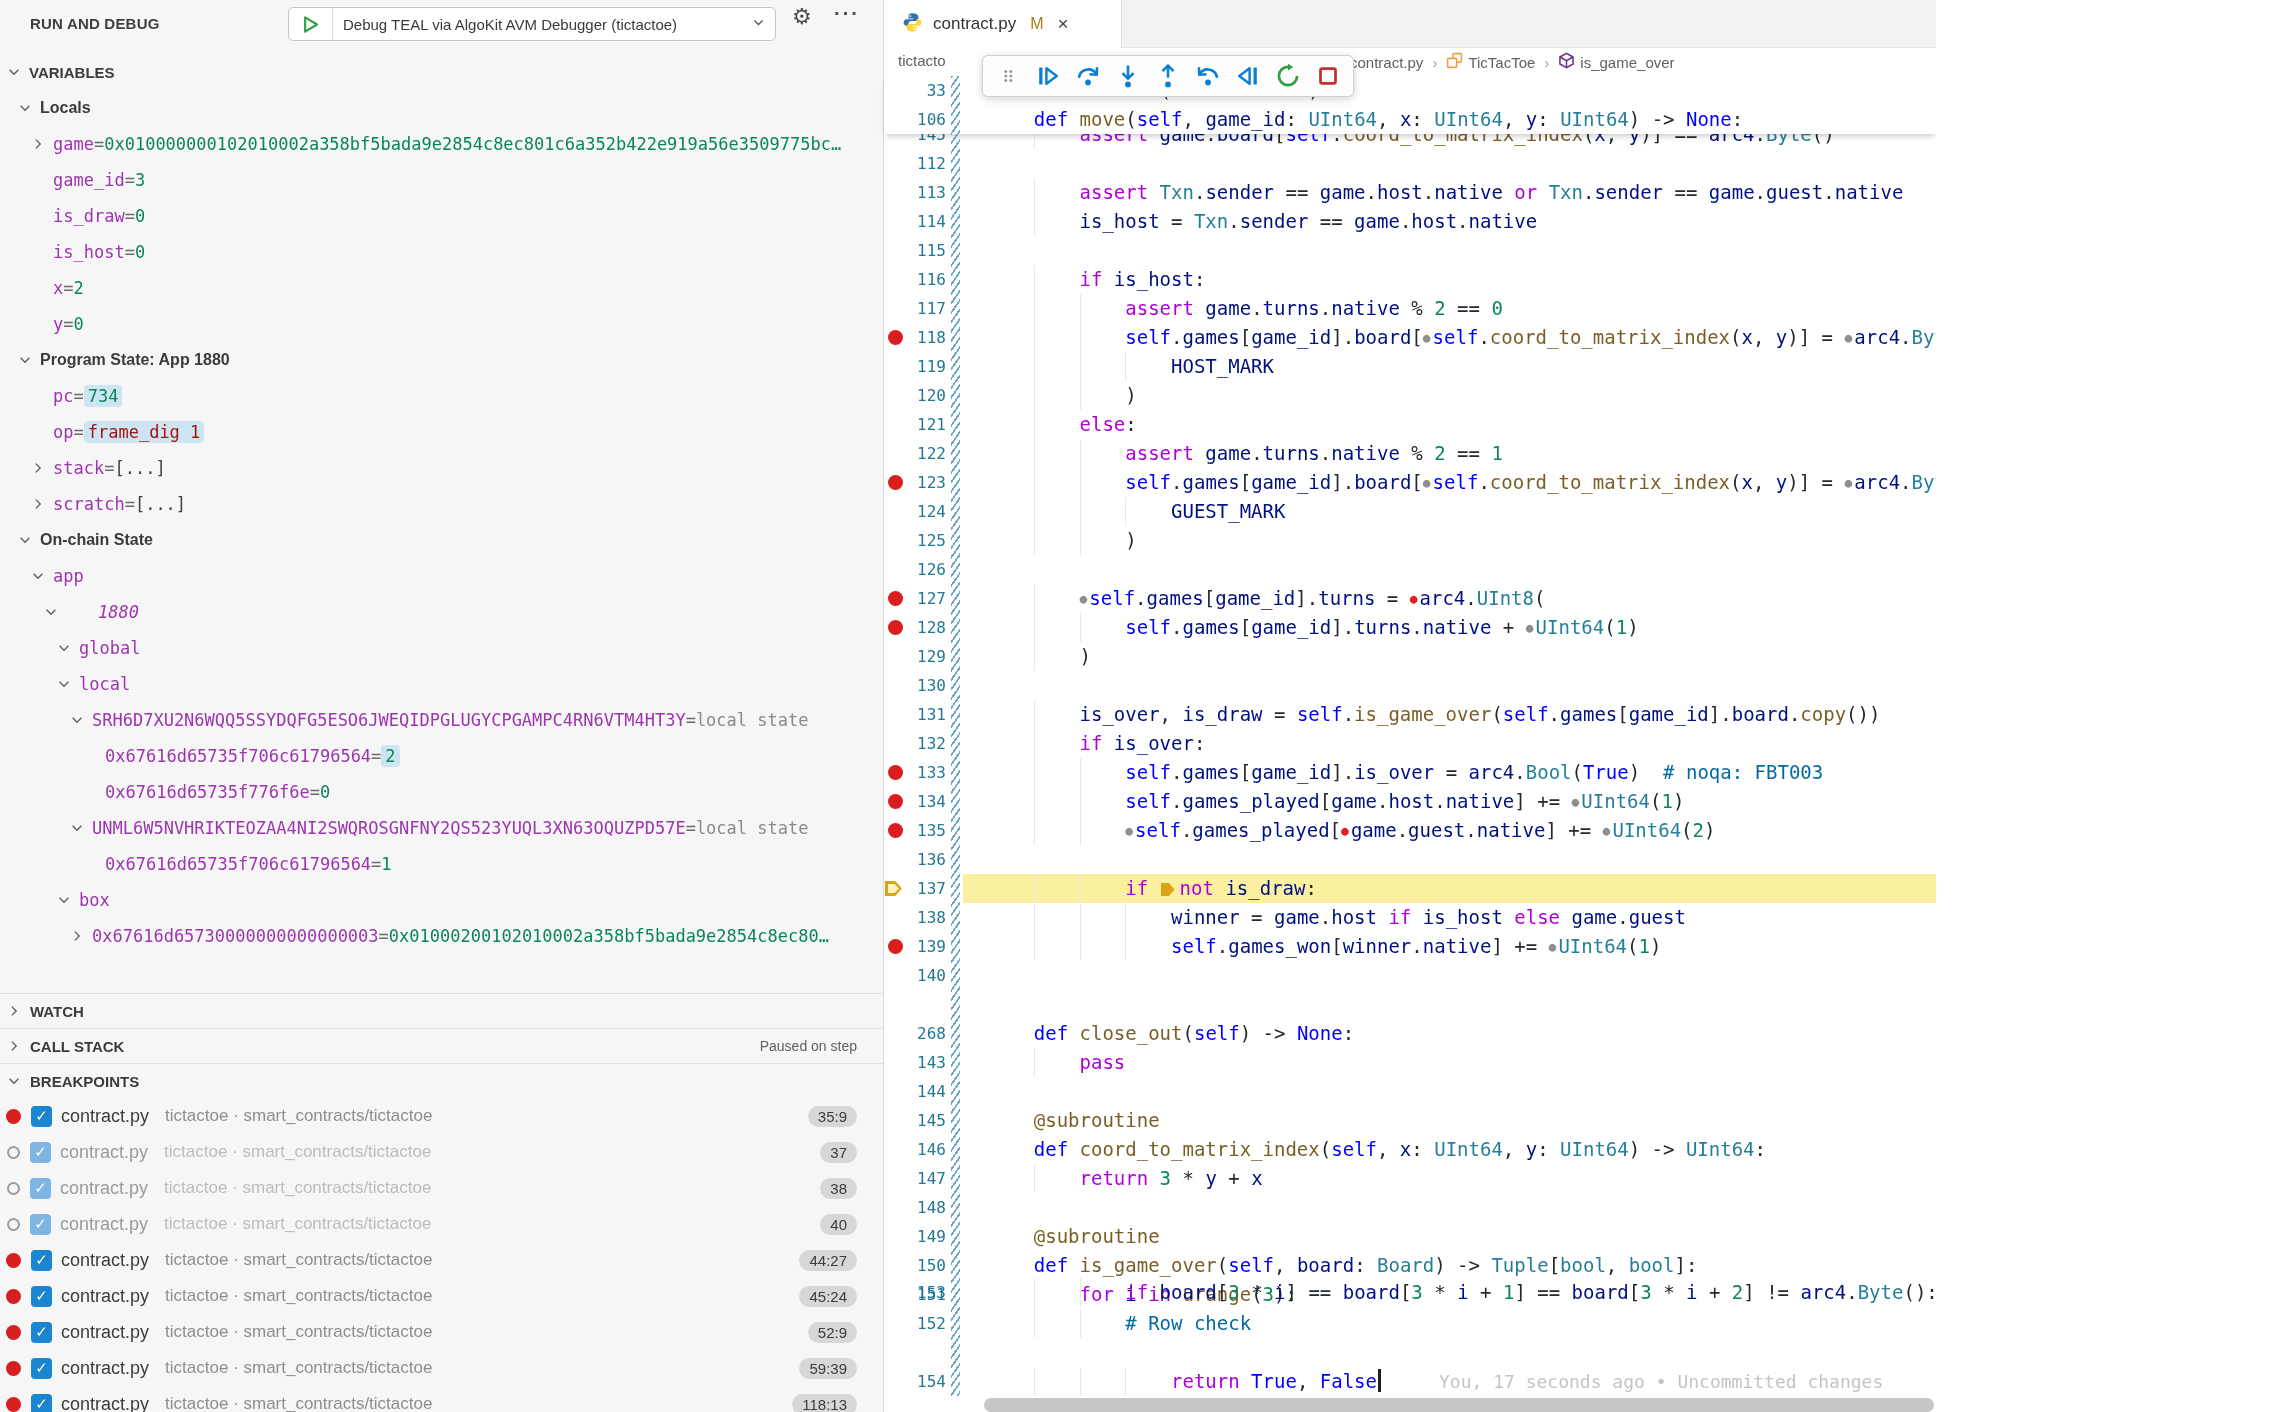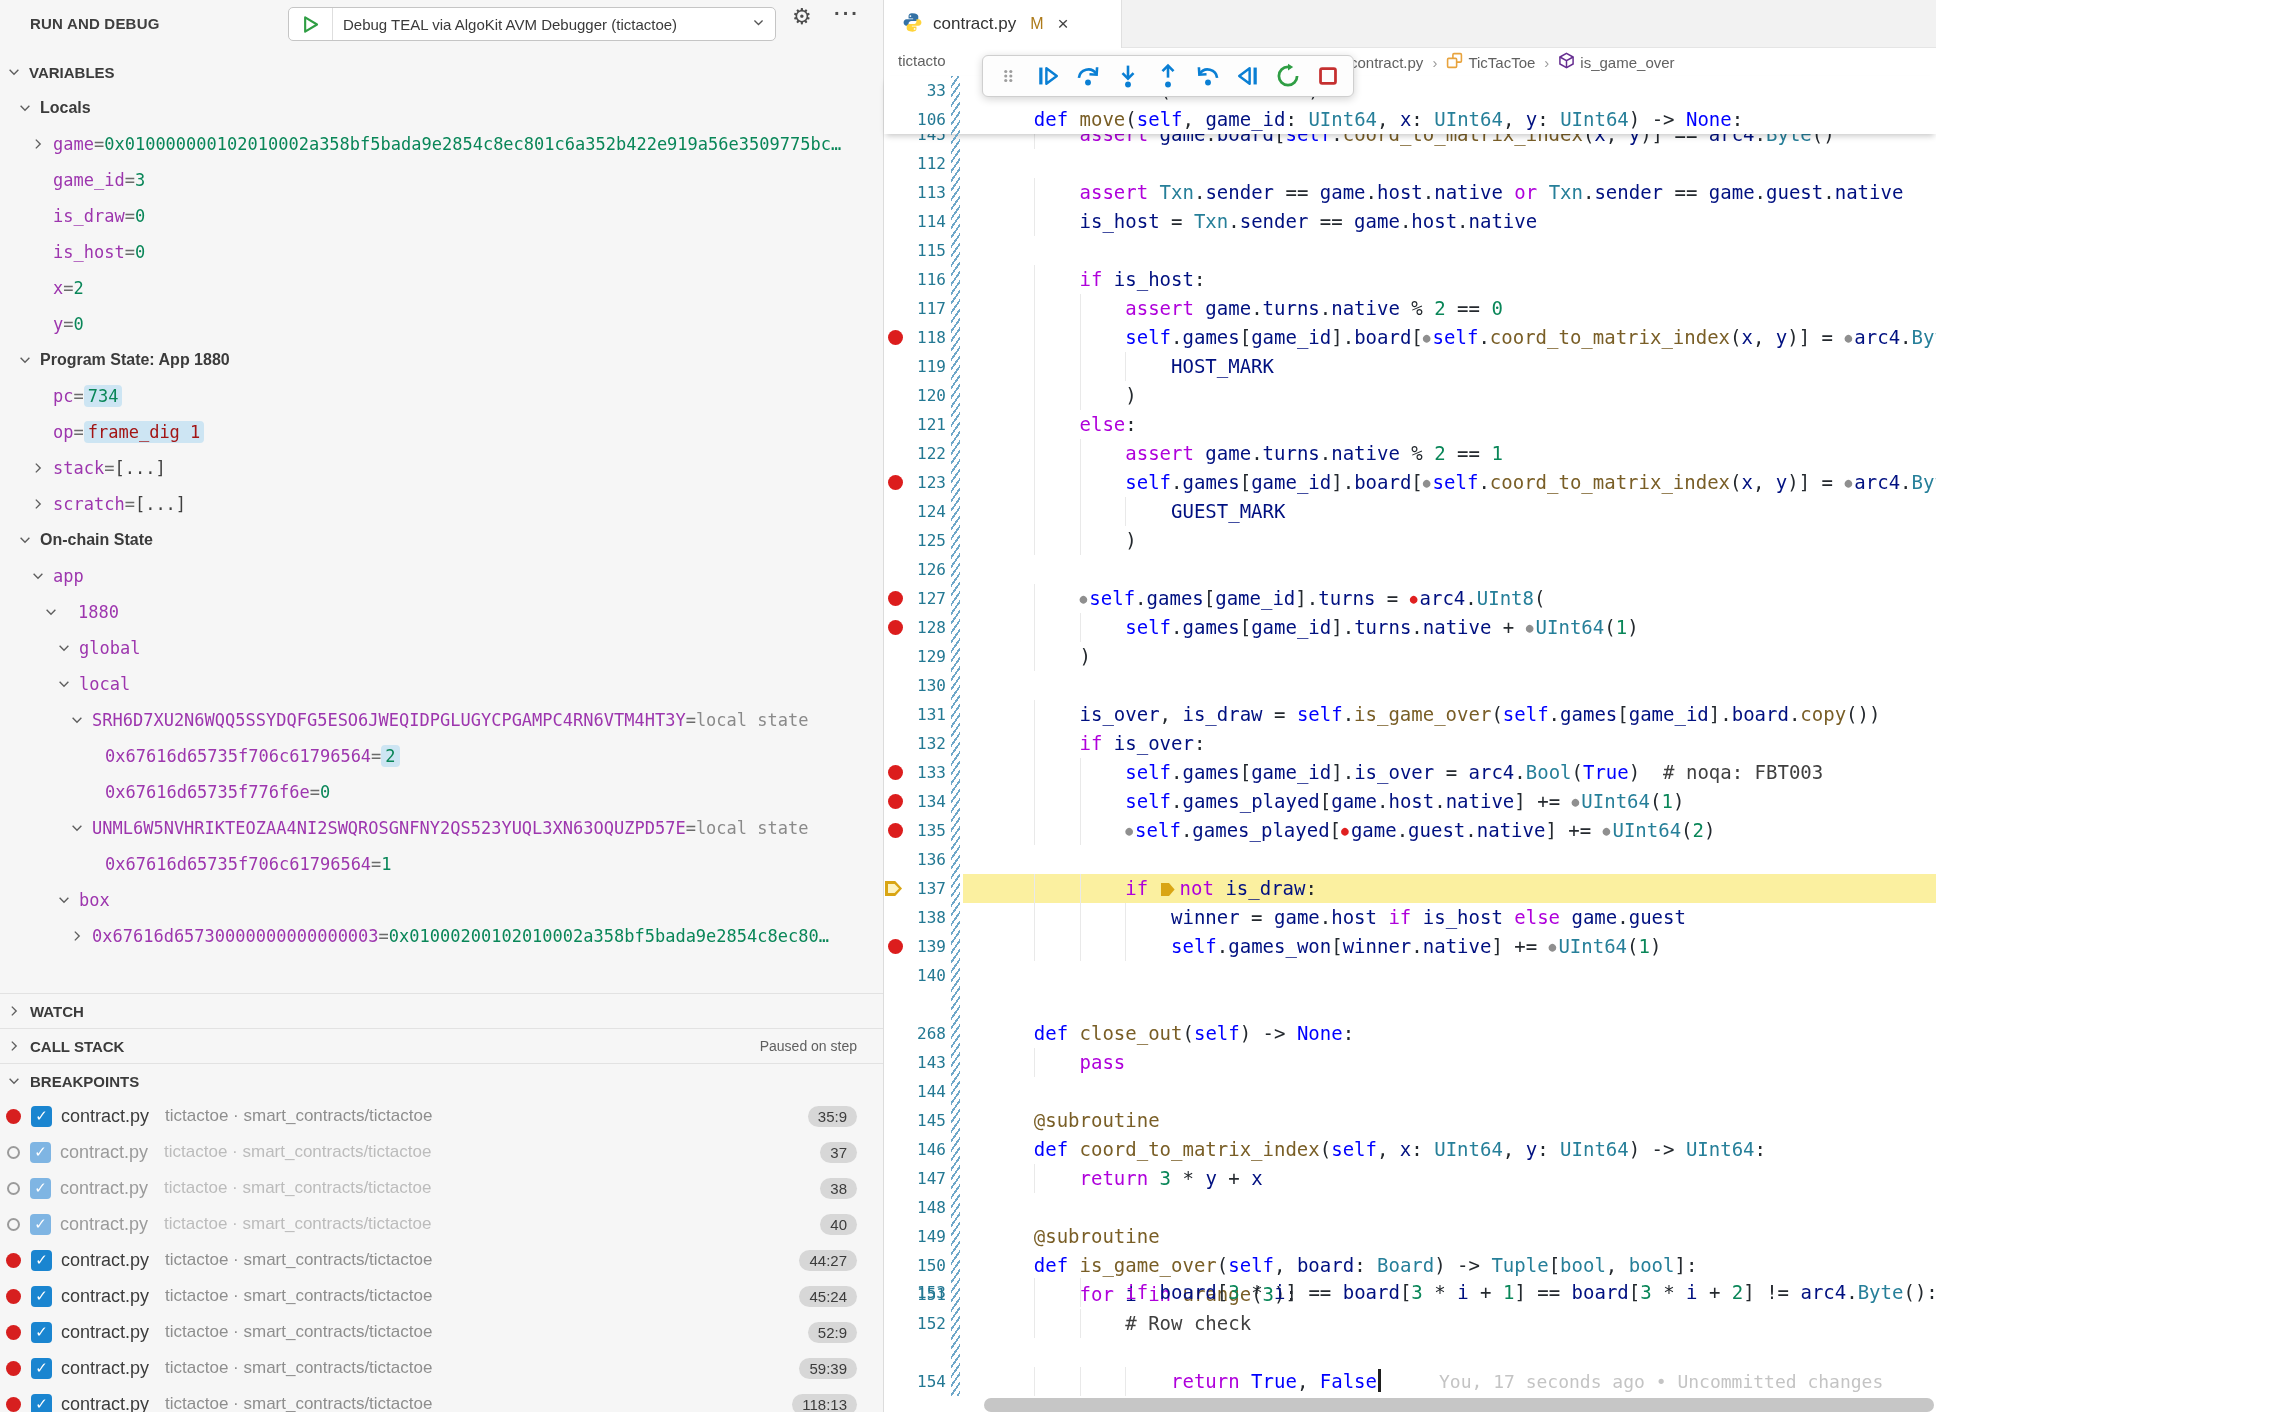--- a/index.html
+++ b/index.html
@@ -82,21 +82,21 @@
   .lnum { position:absolute; left:0; width:62px; text-align:right; color:#237893; font-size:16px; }
   .gdot { position:absolute; left:4px; top:7px; width:15px; height:15px; border-radius:50%;
     background:#dc1d1d; cursor:pointer; }
   .gpent { position:absolute; left:1px; top:7px; width:17px; height:15px; background:#d9a514;
     clip-path:polygon(0 0,60% 0,100% 50%,60% 100%,0 100%); }
   .gpent::after { content:""; position:absolute; inset:3px; background:#fdf3c2;
     clip-path:polygon(0 0,60% 0,100% 50%,60% 100%,0 100%); }
   .guide { position:absolute; top:0; width:1px; height:29px; background:#e9e9e9; }
   .ltext { position:absolute; left:104px; white-space:pre; }
   .tk-d{color:#24292e} .tk-k{color:#af00db} .tk-b{color:#0000ff} .tk-f{color:#795e26}
-  .tk-t{color:#267f99} .tk-p{color:#001080} .tk-n{color:#098658} .tk-c{color:#404040}
+  .tk-t{color:#267f99} .tk-p{color:#001080} .tk-n{color:#098658} .tk-c{color:#0369a1}
   .tk-h{color:#c4c4c4; margin-left:58px; font-size:18px;}
   .idot { font-size:13px; margin-right:2px; vertical-align:2px; }
   .idot.g{color:#8f8f8f} .idot.r{color:#e02020}
   .ipent { display:inline-block; width:14px; height:13px; background:#d9a514; margin:0 5px -1px 1px;
     clip-path:polygon(0 0,60% 0,100% 50%,60% 100%,0 100%); position:relative; }
   .icursor { display:inline-block; width:3px; height:23px; background:#1f1f1f;
     vertical-align:-4px; margin-left:1px; }
 
   #sticky { position:absolute; left:0; top:76px; right:0; height:58px; background:#fff; z-index:5;
     box-shadow:0 4px 6px -2px rgba(0,0,0,.22); }
@@ -223,21 +223,21 @@
         <div class="trow" style="top: 558px;">
           <span class="tchev" style="left: 31px;"><svg width="14" height="14" viewBox="0 0 16 16">
               <path d="M3 5.5 L8 10.5 L13 5.5" fill="none" stroke="#5f5f5f" stroke-width="1.6"></path>
             </svg></span>
           <span class="tname" style="margin-left: 53px;">app</span>
         </div>
         <div class="trow" style="top: 594px;">
           <span class="tchev" style="left: 44px;"><svg width="14" height="14" viewBox="0 0 16 16">
               <path d="M3 5.5 L8 10.5 L13 5.5" fill="none" stroke="#5f5f5f" stroke-width="1.6"></path>
             </svg></span>
-          <span class="tname" style="margin-left: 78px;">1880</span>
+          <span class="tname" style="margin-left: 98px; font-style: italic;">1880</span>
         </div>
         <div class="trow" style="top: 630px;">
           <span class="tchev" style="left: 57px;"><svg width="14" height="14" viewBox="0 0 16 16">
               <path d="M3 5.5 L8 10.5 L13 5.5" fill="none" stroke="#5f5f5f" stroke-width="1.6"></path>
             </svg></span>
           <span class="tname" style="margin-left: 79px;">global</span>
         </div>
         <div class="trow" style="top: 666px;">
           <span class="tchev" style="left: 57px;"><svg width="14" height="14" viewBox="0 0 16 16">
               <path d="M3 5.5 L8 10.5 L13 5.5" fill="none" stroke="#5f5f5f" stroke-width="1.6"></path>

